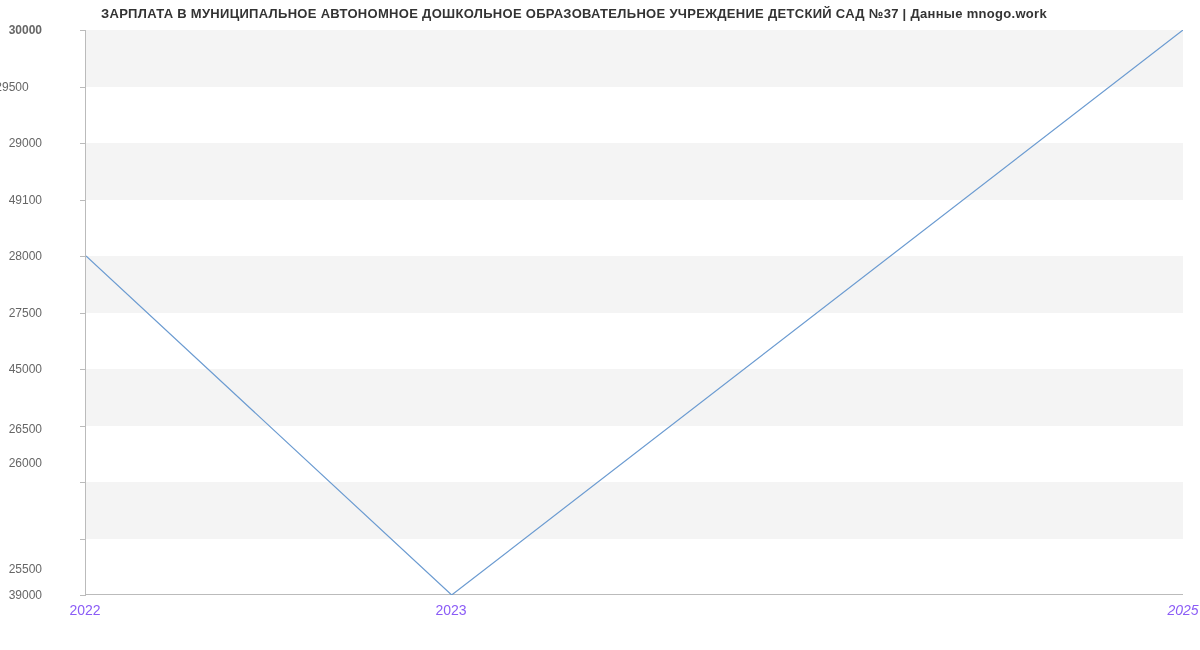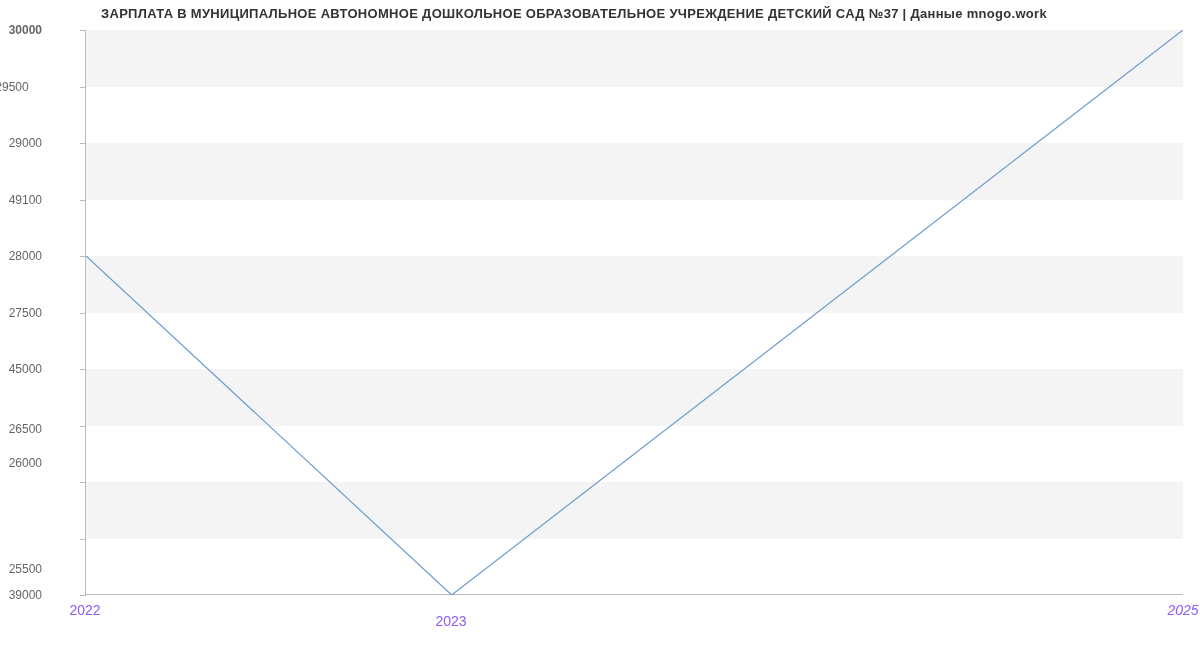--- a/index.html
+++ b/index.html
@@ -60,16 +60,16 @@
       <div class="y-tick" style="top: 369px;">45000</div>
       <div class="y-tick" style="top: 312.5px;">27500</div>
       <div class="y-tick" style="top: 256px;">28000</div>
       <div class="y-tick" style="top: 199.5px;">49100</div>
       <div class="y-tick" style="top: 143px;">29000</div>
       <div class="y-tick" style="top: 86.5px; text-align: center;">29500</div>
       <div class="y-tick" style="top: 30px; font-weight: bold;">30000</div>
     </div>
   <div id="x-labels">
       <div class="x-tick" style="left: 85px;">2022</div>
-      <div class="x-tick" style="left: 451px; margin-top: 11px;">2023</div>
+      <div class="x-tick" style="left: 451px;">2023</div>
       <div class="x-tick" style="left: 1183px; font-style: italic;">2025</div>
     </div>
 </div>
 
 </body></html>

